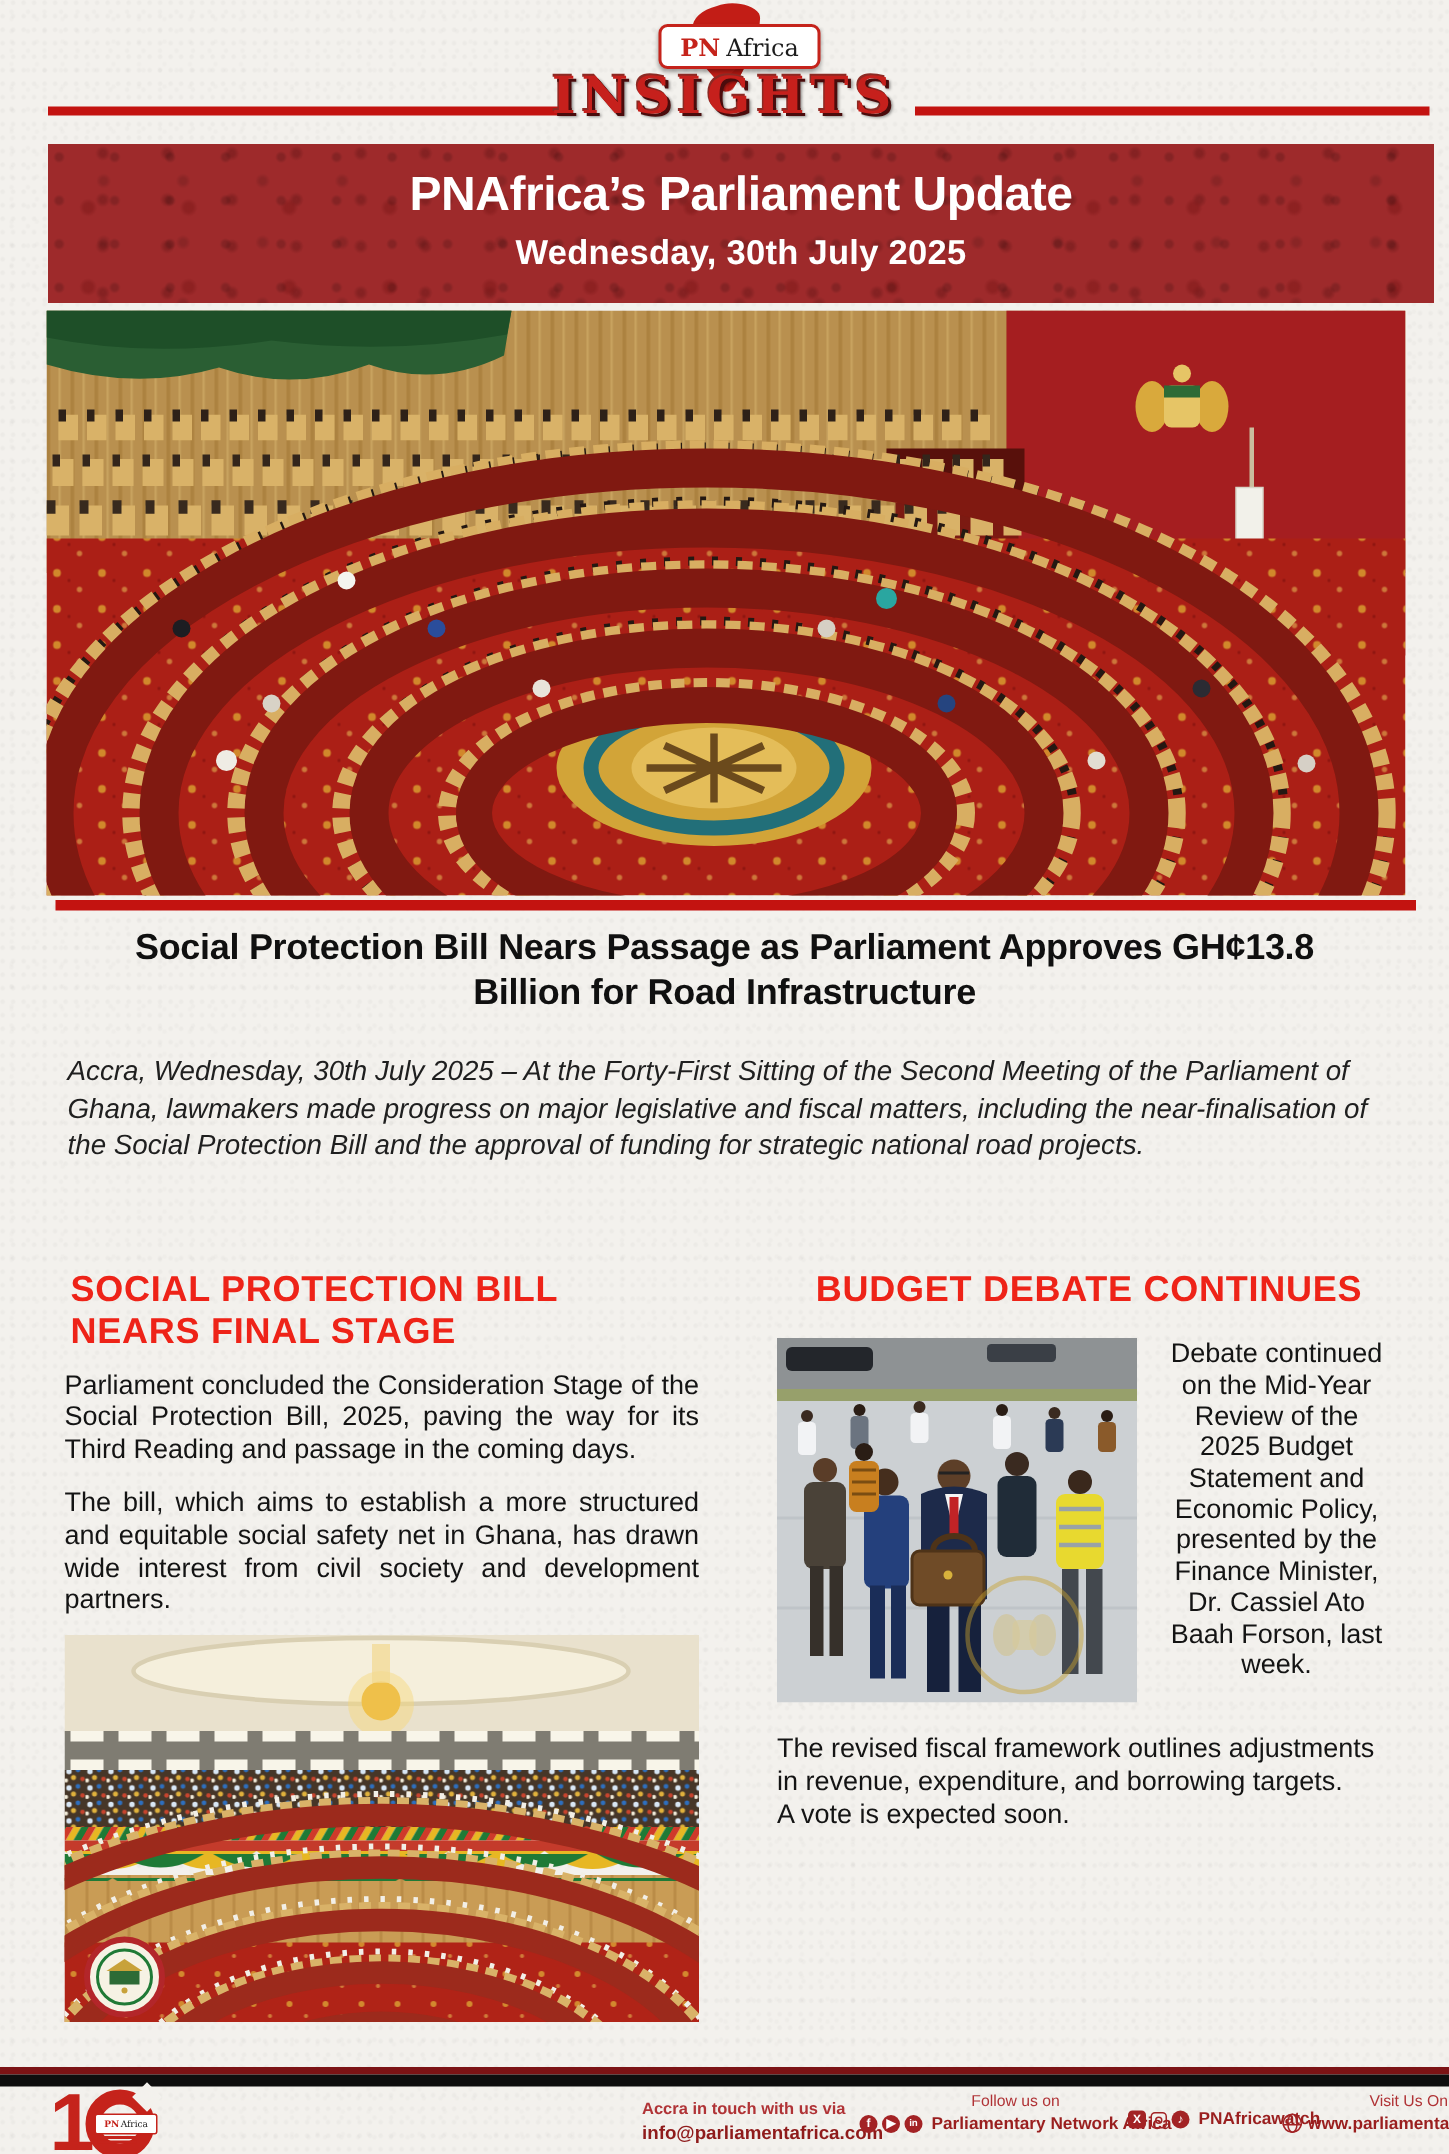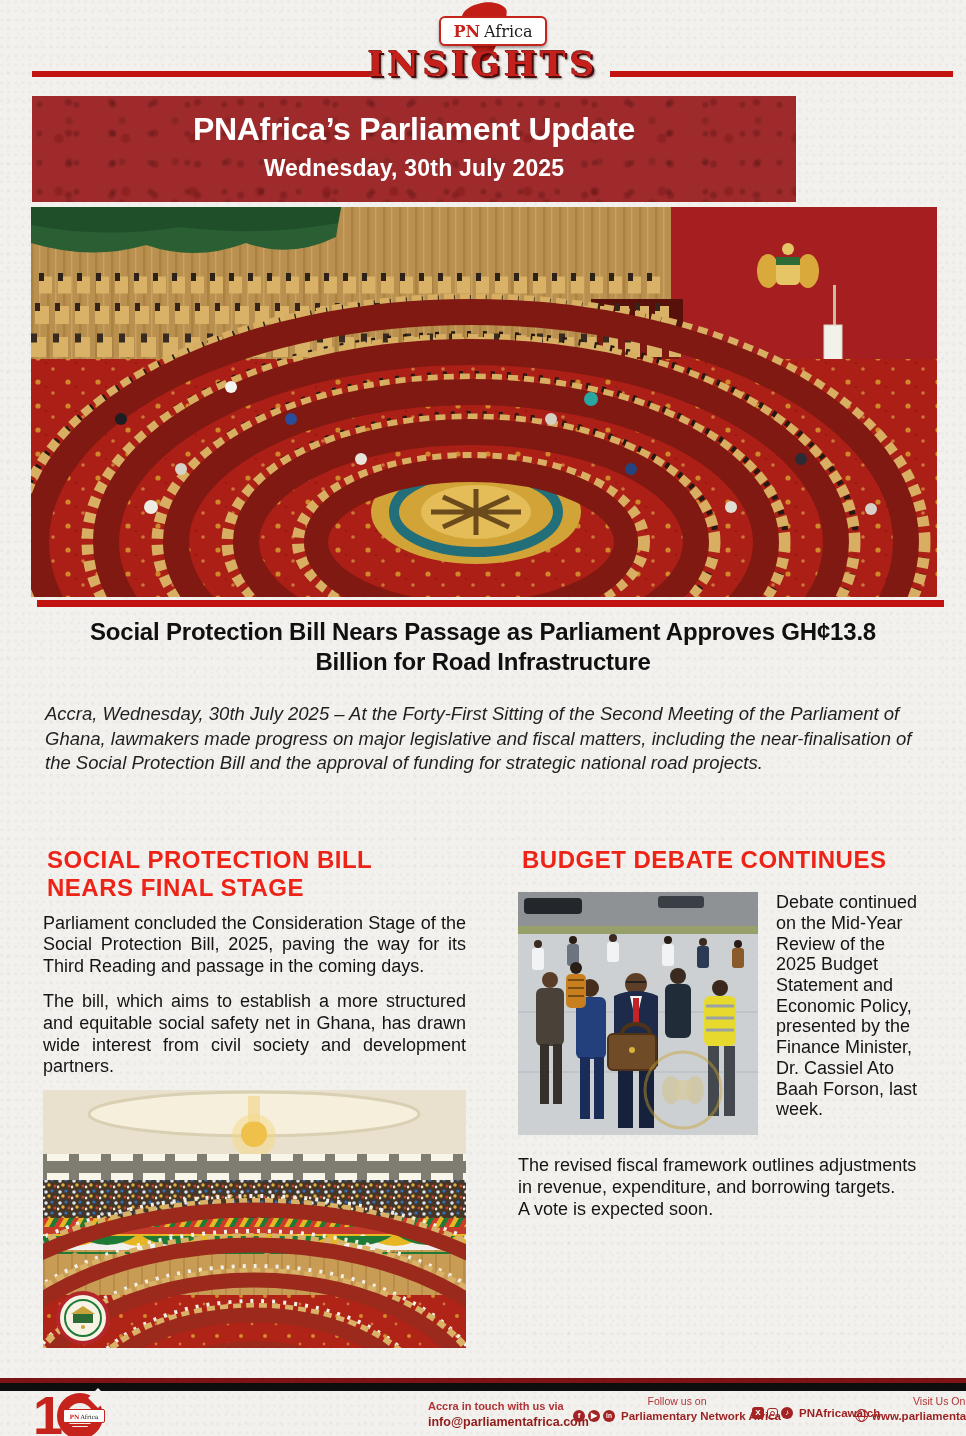--- a/index.html
+++ b/index.html
@@ -28,21 +28,21 @@
   .badge .pn { color:#c5231b; font-weight:bold; }
   .badge .af { color:#1c1c1c; }
   .wordmark {
     position:absolute; left:0; right:0; top:44px; z-index:2; text-align:center;
     font-family:"DejaVu Serif", serif; font-weight:bold; font-size:34px; letter-spacing:4px;
     color:#c6201c;
     text-shadow:2px 2px 0 #4a0c0c, 3px 3px 2px rgba(0,0,0,.4), -1px -1px 0 #8c2a24;
   }
   
   .banner {
-    position:absolute; left:32px; top:96px; width:764px; height:106px;
+    position:absolute; left:32px; top:96px; width:924px; height:106px;
     background-color:#9e2a2b;
     background-image:
       radial-gradient(circle at 20% 30%, rgba(0,0,0,.16) 2px, transparent 4px),
       radial-gradient(circle at 70% 60%, rgba(0,0,0,.13) 2px, transparent 5px),
       radial-gradient(circle at 40% 80%, rgba(125,24,24,.5) 3px, transparent 6px),
       radial-gradient(circle at 85% 20%, rgba(60,8,8,.25) 2px, transparent 5px);
     background-size:37px 29px, 53px 41px, 67px 53px, 43px 31px;
     text-align:center; color:#fff;
   }
   .banner h1 { margin:15px 0 0; font-size:32px; letter-spacing:-0.3px; }
@@ -57,28 +57,28 @@
     font-size:24px; font-weight:bold; color:#101010; line-height:1.24; letter-spacing:-0.2px;
   }
   .lede {
     position:absolute; left:45px; top:702px; width:895px;
     font-style:italic; font-size:18.5px; line-height:1.33; color:#1f1f1f;
   }
   
   .col-left  { position:absolute; left:43px;  top:842px; width:423px; }
   .col-right { position:absolute; left:518px; top:842px; width:416px; }
   h2.section { margin:4px; color:#ee2318; font-size:24px; line-height:1.18; letter-spacing:0.5px; }
-  .col-right h2.section { text-align:left; }
+  .col-right h2.section { text-align:center; }
   .body-p { margin:10px 0 0; font-size:18px; line-height:1.2; color:#141414; }
   .col-left .body-p { text-align:justify; }
   .col-left .body-p + .body-p { margin-top:14px; }
   .photo-left { width:423px; height:258px; margin-top:12px; }
   .media-row { display:flex; margin-top:18px; }
   .photo-right { width:240px; height:243px; flex:0 0 auto; }
-  .media-text { padding-left:18px; width:150px; font-size:18px; line-height:1.15; color:#141414; }
+  .media-text { padding-left:18px; width:150px; font-size:18px; line-height:1.15; color:#141414;text-align:center; }
   .col-right .p2 { margin-top:20px; }
   .col-right .p3 { margin-top:0; }
   
   .f-rule1 { position:absolute; left:0; top:1378px; width:966px; height:5px; background:#7c1315; }
   .f-rule2 { position:absolute; left:0; top:1383px; width:966px; height:8px; background:#0e0e0e; }
   .anniv { position:absolute; left:33px; top:1391px; display:flex; align-items:flex-start; }
   .anniv .one { font-size:54px; line-height:0.9; font-weight:bold; color:#c5231b; font-family:"Liberation Sans", sans-serif; }
   .anniv .ring { position:relative; width:26px; height:26px; border:10px solid #c5231b; border-radius:50%; margin-left:-6px; margin-top:2px; }
   .anniv .ring::after { content:""; position:absolute; right:-12px; top:-12px; width:14px; height:14px; background:#f3f1ed; transform:rotate(45deg); }
   .mini-badge {

